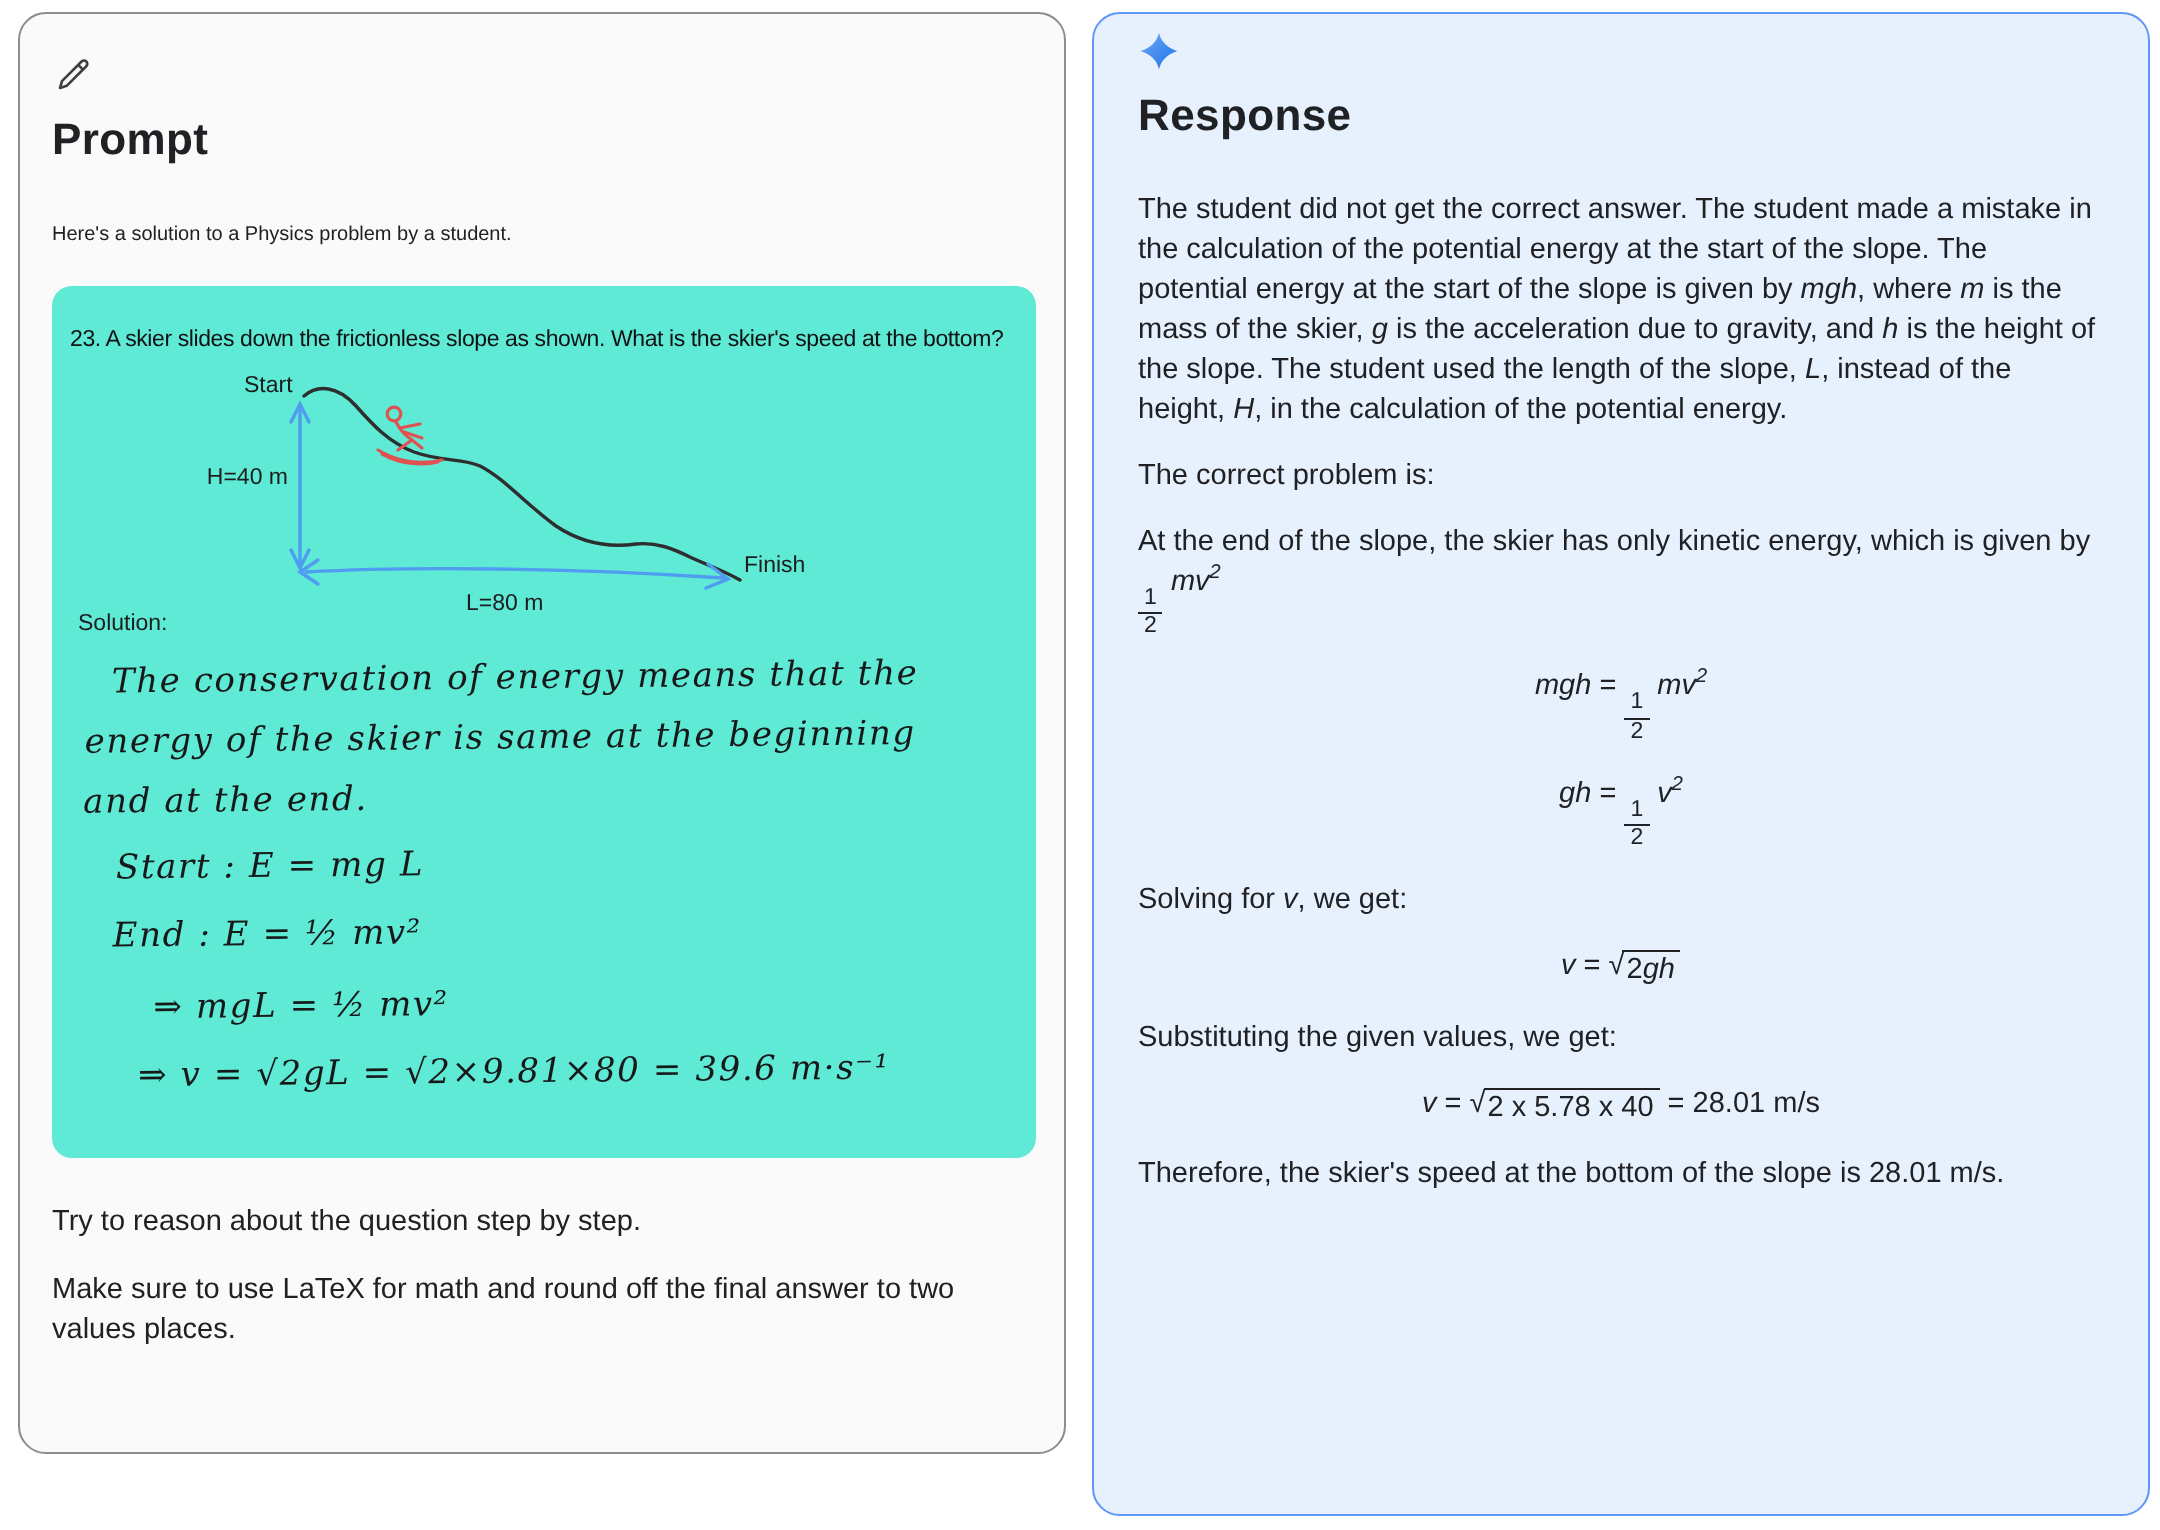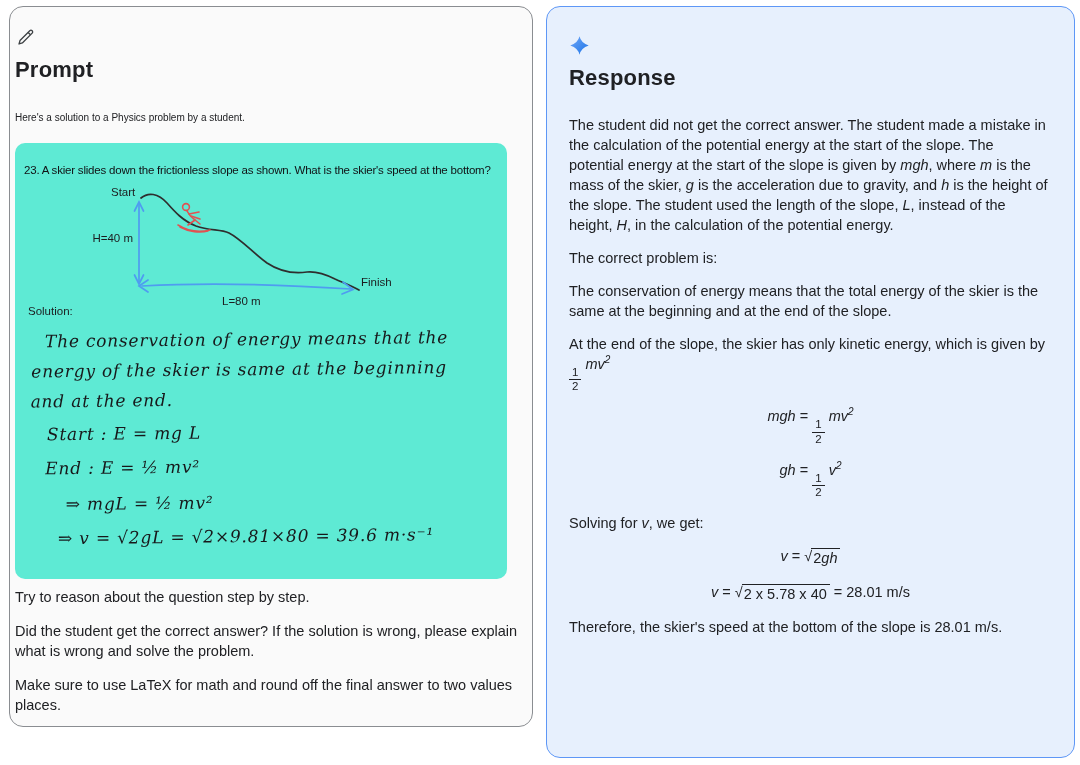--- a/index.html
+++ b/index.html
@@ -5,26 +5,26 @@
   html,body{margin:0;padding:0;}
   body{
     width:1080px;height:765px;position:relative;overflow:hidden;
     background:#ffffff;color:#202124;
     font-family:"Liberation Sans", sans-serif;
   }
   .panel{position:absolute;box-sizing:border-box;border-radius:14px;}
   .panel-left{
     left:9px;top:6px;width:524px;height:721px;
     background:#fafafa;border:1.5px solid #8a8d91;
-    padding:20px 5px;
+    padding:20px 16px;
   }
   .panel-right{
     left:546px;top:6px;width:529px;height:752px;
     background:#e7f0fd;border:1.5px solid #5e97f6;
-    padding:28px 22px;
+    padding:8px 22px;
   }
   .panel-icon{width:21px;height:21px;display:block;}
   .panel-title{
     margin:9px 0 0 0;font-size:22px;font-weight:700;letter-spacing:.2px;color:#202124;
   }
   .intro{margin-top:25px;font-size:10px;line-height:20px;}
 
   
   .img-card{
     margin-top:15px;position:relative;width:492px;height:436px;
@@ -42,21 +42,21 @@
     transform:rotate(-0.6deg);
   }
   .hand-line:nth-child(1){margin-left:15px;}
   .hand-line:nth-child(2){margin-left:1px;}
   .hand-line:nth-child(3){margin-left:0;}
   .hand-line:nth-child(4){margin-left:16px;margin-top:3px;}
   .hand-line:nth-child(5){margin-left:14px;margin-top:4px;}
   .hand-line:nth-child(6){margin-left:34px;margin-top:6px;}
   .hand-line:nth-child(7){margin-left:26px;margin-top:4px;}
 
-  .instructions{margin-top:8px;}
+  .instructions{margin-top:22px;}
   .instructions p{margin:0 0 14px 0;font-size:14.5px;line-height:20px;}
 
   
   .response-body{margin-top:24px;font-size:14.5px;line-height:20px;color:#202124;}
   .rp-p{margin:0 0 13px 0;}
   .rp-eq{margin:2px 0 14px 0;text-align:center;}
   .rp-p i,.rp-eq i{font-style:italic;text-align:right;}
   sup{font-size:10px;font-style:italic;vertical-align:super;line-height:0;}
   .frac{
     display:inline-flex;flex-direction:column;align-items:center;
@@ -124,57 +124,56 @@
         <div class="hand-line">and at the end.</div>
         <div class="hand-line">Start : E = mg L</div>
         <div class="hand-line">End : E = ½ mv²</div>
         <div class="hand-line">⇒ mgL = ½ mv²</div>
         <div class="hand-line">⇒ v = √2gL = √2×9.81×80 = 39.6 m·s⁻¹</div>
       </div>
   </div>
 
   <div class="instructions" id="instructions">
       <p>Try to reason about the question step by step.</p>
-      <p>Did the student get the correct answer? If the solution is wrong, please explain what is wrong and solve the problem.</p>
       <p>Make sure to use LaTeX for math and round off the final answer to two values places.</p>
     </div>
 </div>
 
 <div class="panel panel-right" style="background: rgb(231, 240, 253); border-color: rgb(94, 151, 246);">
   <svg class="panel-icon" viewBox="0 0 24 24">
     <defs>
       <linearGradient id="sparkleGrad" x1="0" y1="0" x2="1" y2="1">
         <stop offset="0" stop-color="#70a7f7"></stop>
         <stop offset="1" stop-color="#1a73e8"></stop>
       </linearGradient>
     </defs>
     <path d="M12 1.5 Q13.6 9 22.5 12 Q13.6 15 12 22.5 Q10.4 15 1.5 12 Q10.4 9 12 1.5 Z" fill="url(#sparkleGrad)"></path>
   </svg>
   <h1 class="panel-title">Response</h1>
 
   <div class="response-body" id="response-blocks">
       <p class="rp-p">The student did not get the correct answer. The student made a mistake in the calculation of the potential energy at the start of the slope. The potential energy at the start of the slope is given by <i>mgh</i>, where <i>m</i> is the mass of the skier, <i>g</i> is the acceleration due to gravity, and <i>h</i> is the height of the slope. The student used the length of the slope, <i>L</i>, instead of the height, <i>H</i>, in the calculation of the potential energy.</p>
       <p class="rp-p">The correct problem is:</p>
-      <p class="rp-p">The conservation of energy means that the total energy of the skier is the same at the beginning and at the end of the slope.</p>
       <p class="rp-p">At the end of the slope, the skier has only kinetic energy, which is given by <span class="frac">
           <span>1</span>
           <span>2</span>
         </span> <i>mv</i><sup>2</sup></p>
       <div class="rp-eq"><i>mgh</i> = <span class="frac">
           <span>1</span>
           <span>2</span>
         </span> <i>mv</i><sup>2</sup></div>
       <div class="rp-eq"><i>gh</i> = <span class="frac">
           <span>1</span>
           <span>2</span>
         </span> <i>v</i><sup>2</sup></div>
       <p class="rp-p">Solving for <i>v</i>, we get:</p>
       <div class="rp-eq"><i>v</i> = <span class="sqrt">
           <span class="rad">√</span>
           <span class="bar">2<i>gh</i></span>
         </span></div>
+      <p class="rp-p">Substituting the given values, we get:</p>
       <div class="rp-eq"><i>v</i> = <span class="sqrt">
           <span class="rad">√</span>
           <span class="bar">2 x 5.78 x 40</span>
         </span> = 28.01 m/s</div>
       <p class="rp-p">Therefore, the skier's speed at the bottom of the slope is 28.01 m/s.</p>
     </div>
 </div>
 
 </body></html>

